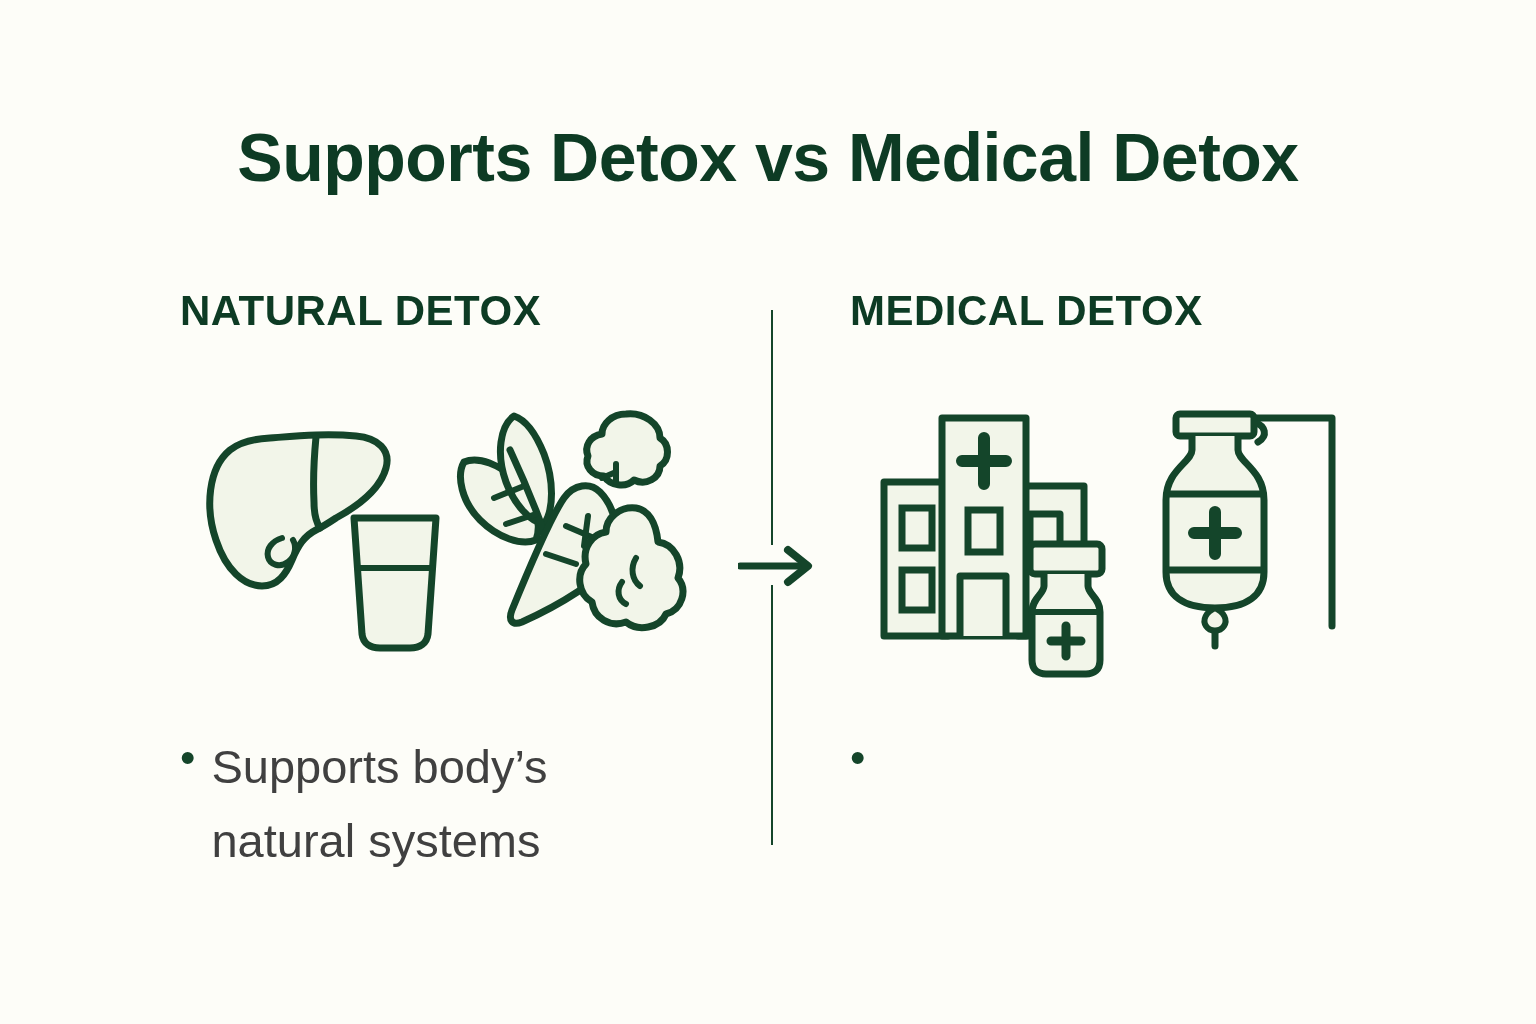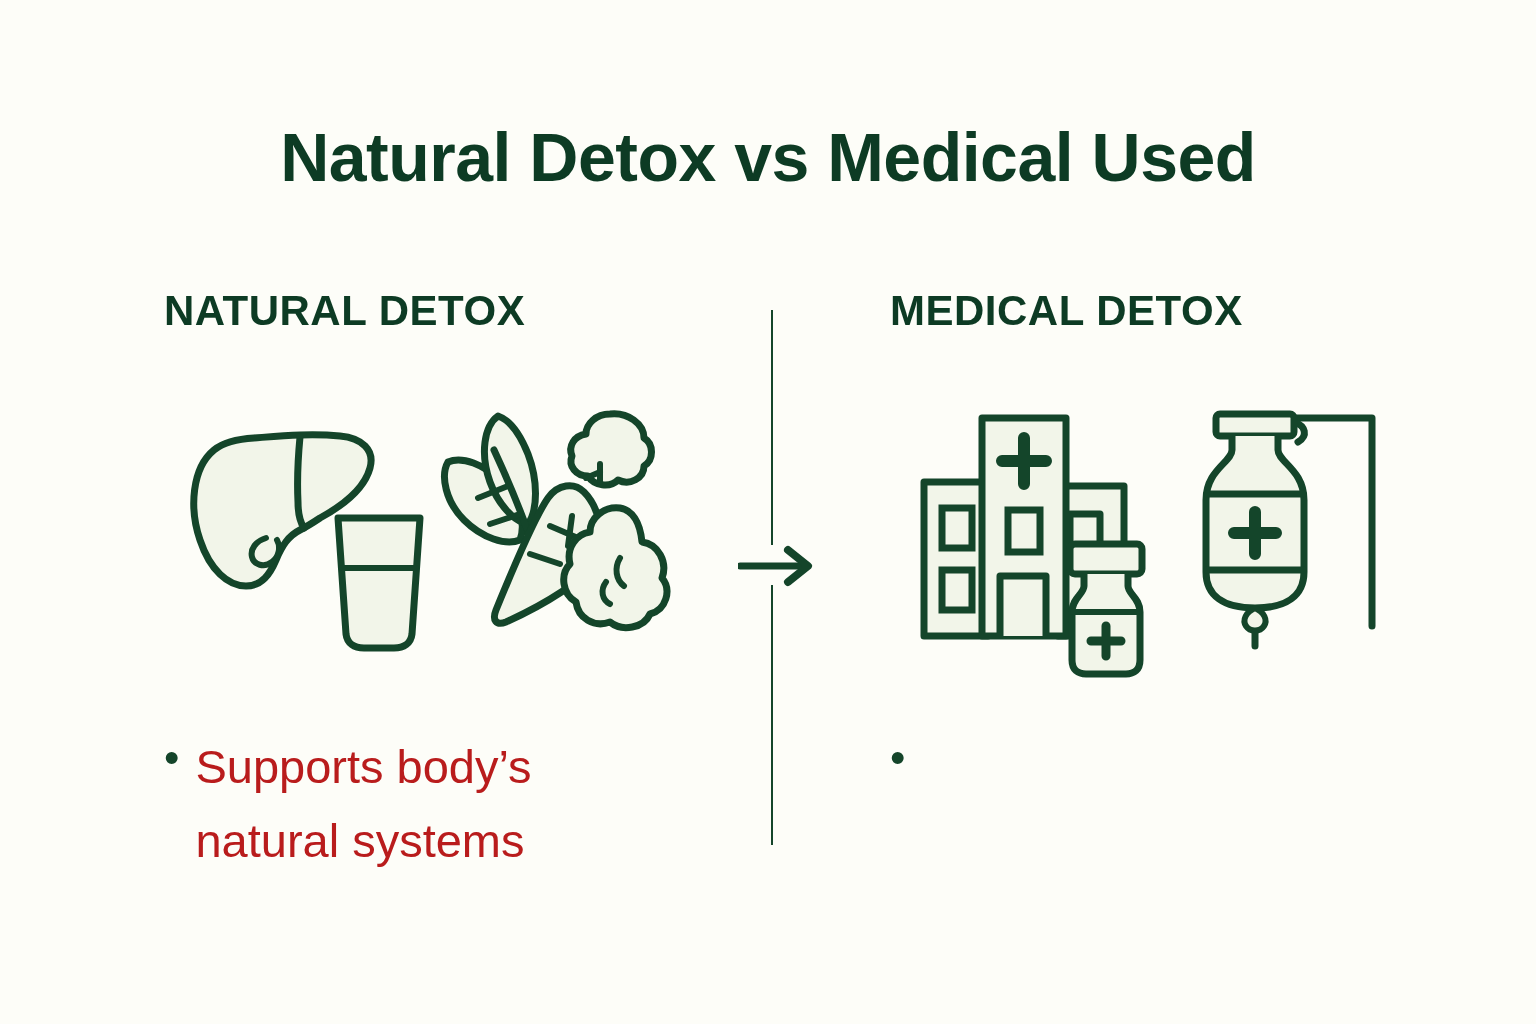--- a/index.html
+++ b/index.html
@@ -33,22 +33,22 @@
     color: #0d3b24;
     white-space: nowrap;
   }
 
   
   .column {
     position: absolute;
     top: 290px;
     width: 560px;
   }
-  .column.left  { left: 164px; }
-  .column.right { left: 890px; }
+  .column.left  { left: 180px; }
+  .column.right { left: 850px; }
 
   .col-heading {
     font-size: 42px;
     font-weight: 700;
     letter-spacing: 0.5px;
     color: #0d3b24;
     line-height: 1;
     height: 50px;
   }
 
@@ -82,21 +82,21 @@
   .bullet-dot {
     color: #14452a;
     font-size: 44px;
     line-height: 56px;
     margin-right: 16px;
     flex: 0 0 auto;
   }
   .bullet-text {
     font-size: 47px;
     line-height: 74px;
-    color: #b91c1c;
+    color: #404040;
     font-weight: 400;
     max-width: 470px;
   }
 
   
   .divider {
     position: absolute;
     left: 771px;
     width: 2px;
     background: #14452a;
@@ -110,21 +110,21 @@
     top: 545px;
     width: 76px;
     height: 42px;
   }
 </style>
 </head>
 <body>
 
 <div class="canvas">
 
-  <div class="title">Natural Detox vs Medical Used</div>
+  <div class="title">Supports Detox vs Medical Detox</div>
 
   <div class="column left">
 
     <div class="col-heading">NATURAL DETOX</div>
 
     <div class="icon-row">
 
       <div class="icon-slot slot-liver">
         <svg width="200" height="190" viewBox="0 0 200 190" fill="none" xmlns="http://www.w3.org/2000/svg">
           <path d="M30 40 C8 58 5 98 16 130 C26 160 44 176 62 176 C78 176 86 164 92 150 C98 136 104 126 116 120

